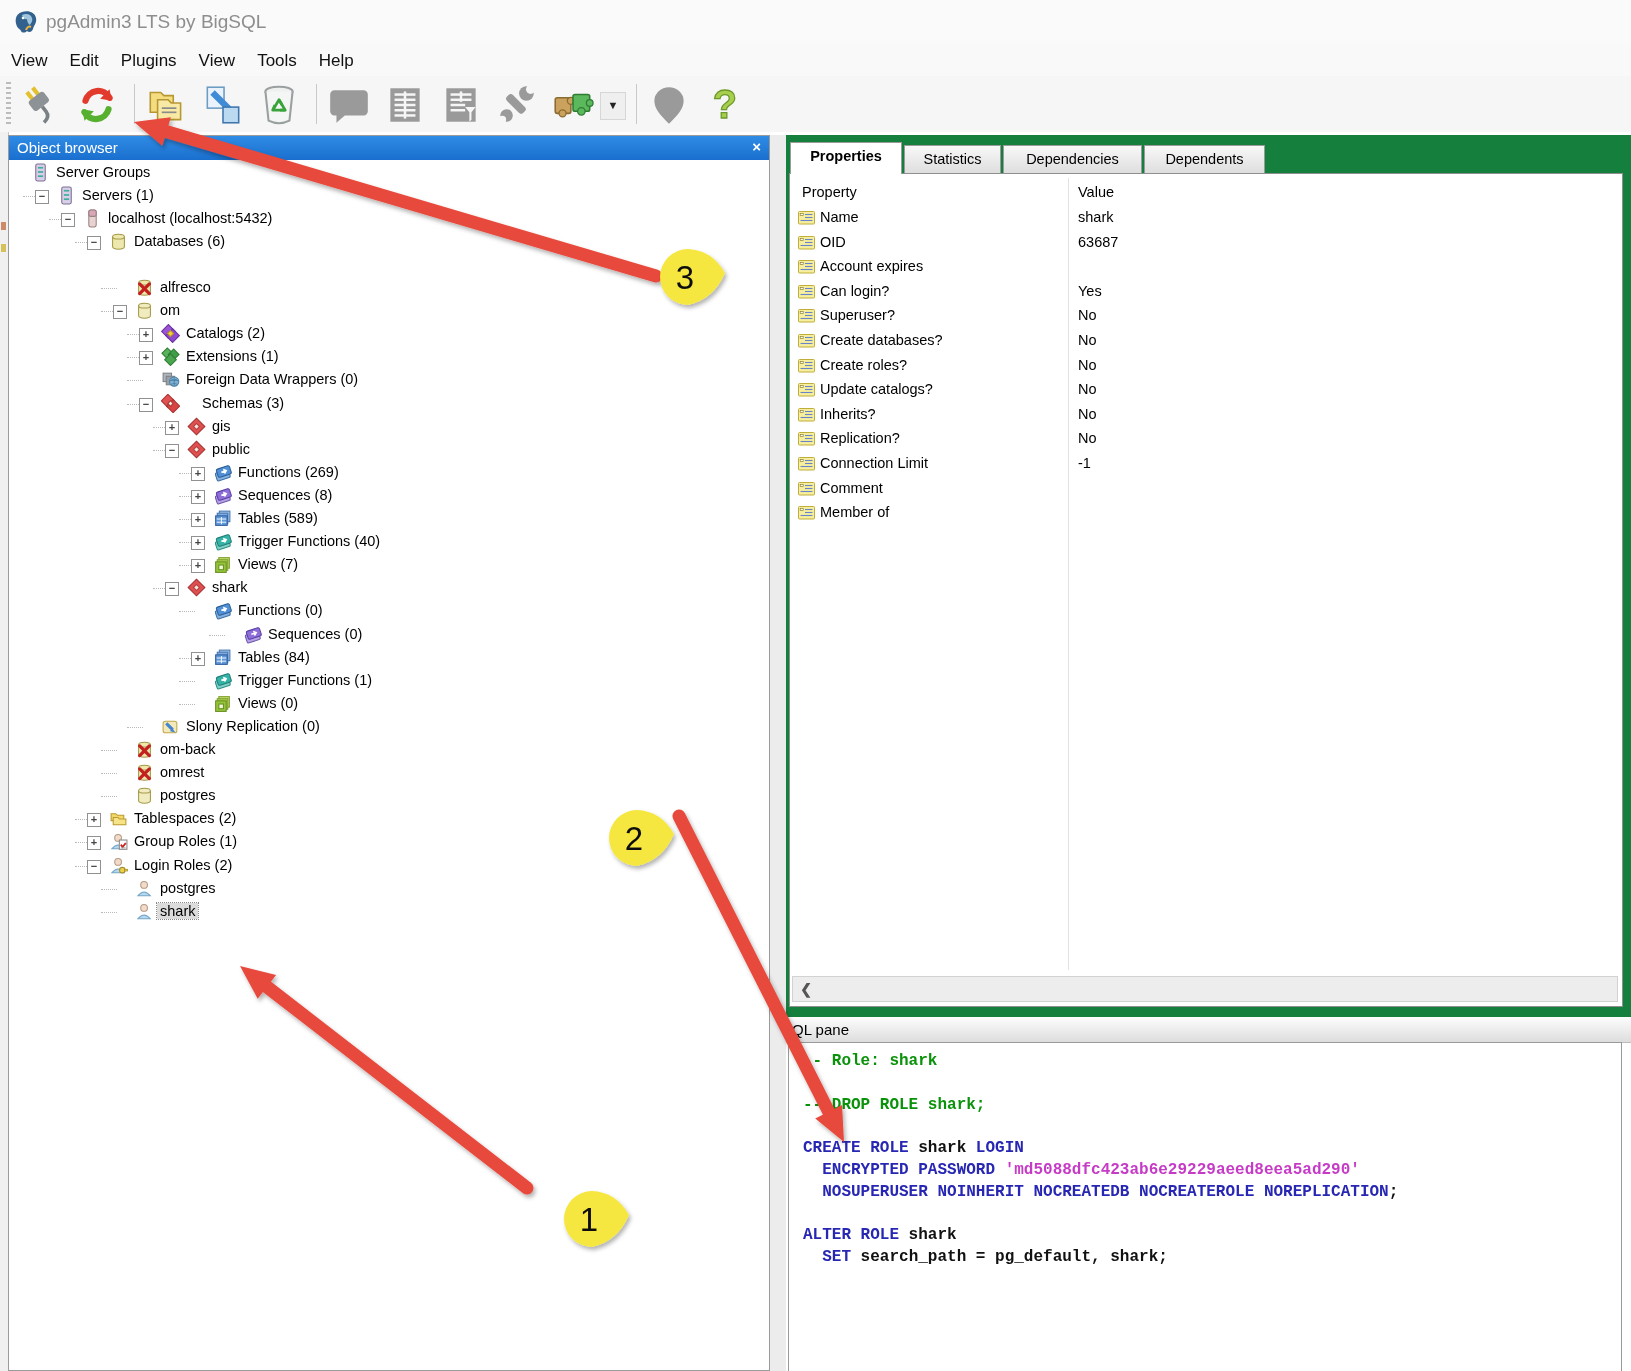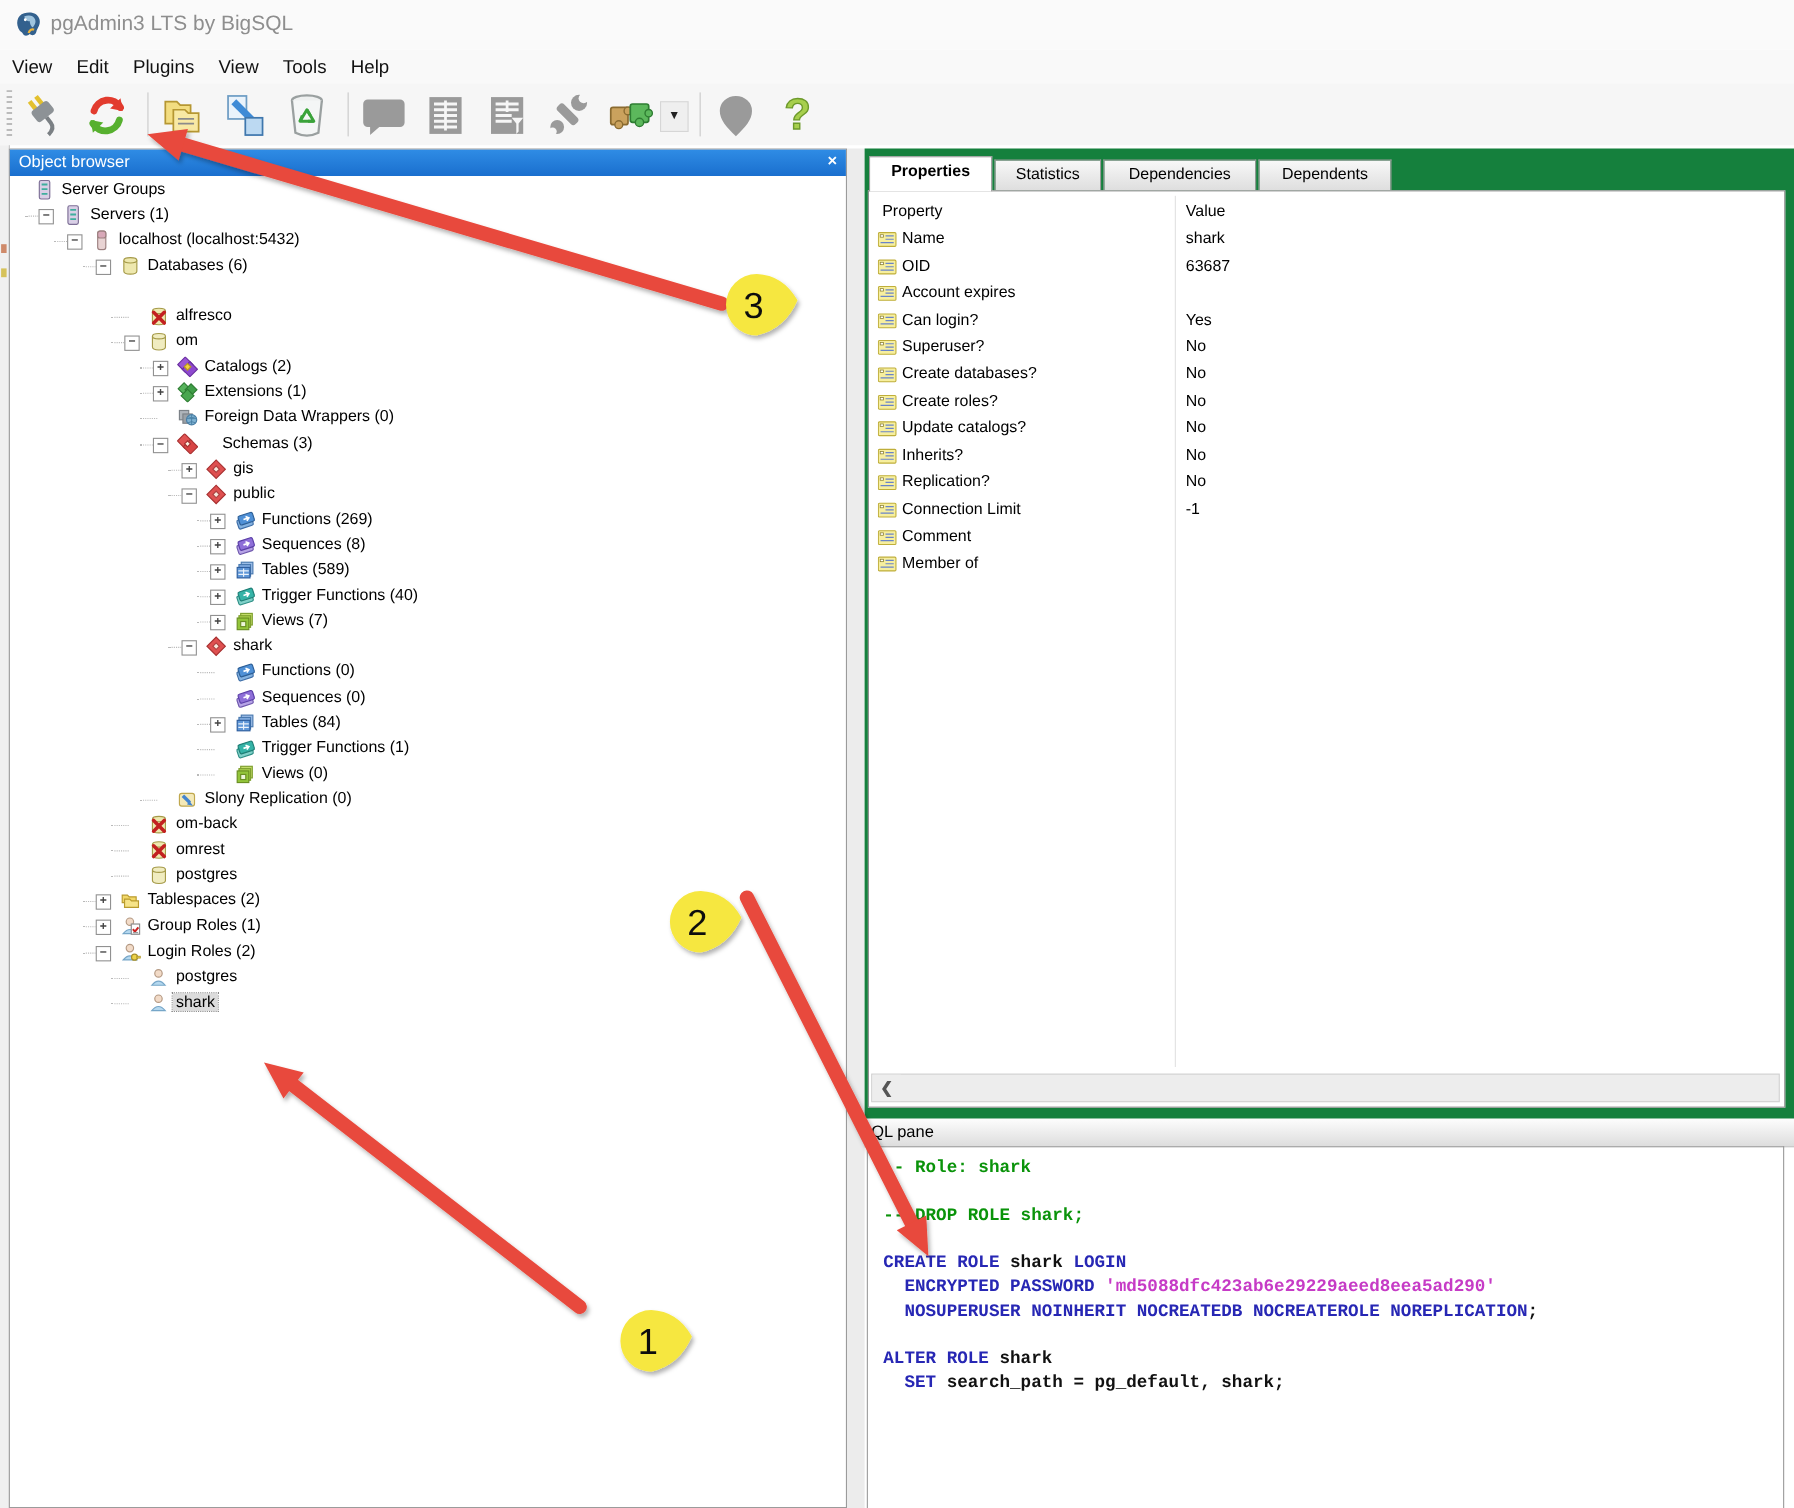--- a/index.html
+++ b/index.html
@@ -372,21 +372,21 @@
           <span class="stub" style="left:170px"></span>
           <span class="ticon" style="left:204px"><svg width="19" height="19" viewBox="0 0 18 18">
               <g transform="rotate(-18 9 9)">
                 <rect x="2" y="7.5" width="13" height="8" rx="1.5" fill="#83b1e0" stroke="#3f6fa8"></rect>
                 <rect x="4" y="4.5" width="13" height="8" rx="1.5" fill="#4f90d6" stroke="#2d5f97"></rect>
                 <path d="M8 8.5 l4.5 0 m-2 -2 l2.4 2 -2.4 2" stroke="#fff" stroke-width="1.4" fill="none"></path>
               </g>
             </svg></span>
           <span class="tlabel" style="left:226px">Functions (0)</span>
         </div>
-        <div class="trow" style="top: 463.5px;">
+        <div class="trow" style="top: 463.5px; margin-left: 30px;">
           <span class="stub" style="left:170px"></span>
           <span class="ticon" style="left:204px"><svg width="19" height="19" viewBox="0 0 18 18">
               <g transform="rotate(-18 9 9)">
                 <rect x="2" y="7.5" width="13" height="8" rx="1.5" fill="#b6a3e6" stroke="#6f58ad"></rect>
                 <rect x="4" y="4.5" width="13" height="8" rx="1.5" fill="#8e6fd8" stroke="#5b3fa8"></rect>
                 <path d="M8 8.5 l4.5 0 m-2 -2 l2.4 2 -2.4 2" stroke="#fff" stroke-width="1.4" fill="none"></path>
               </g>
             </svg></span>
           <span class="tlabel" style="left:226px">Sequences (0)</span>
         </div>

